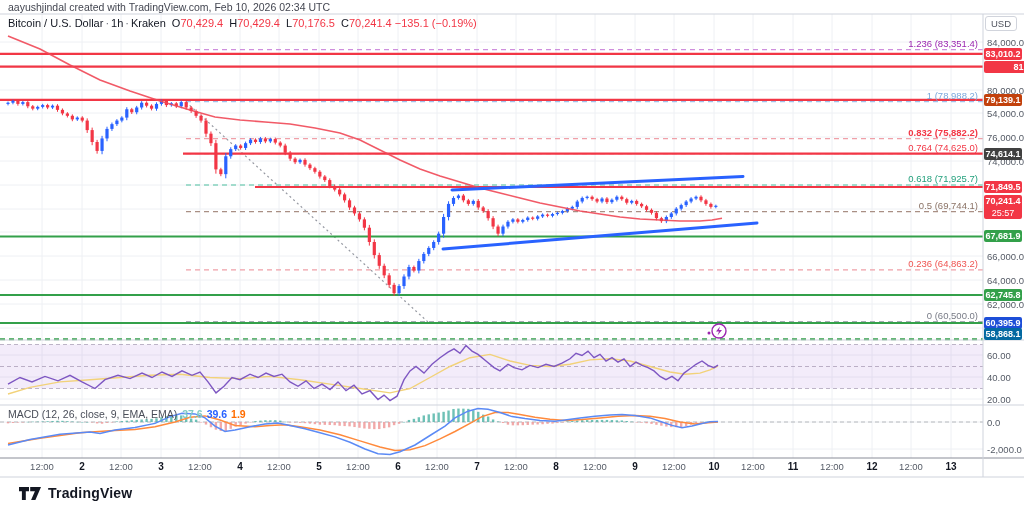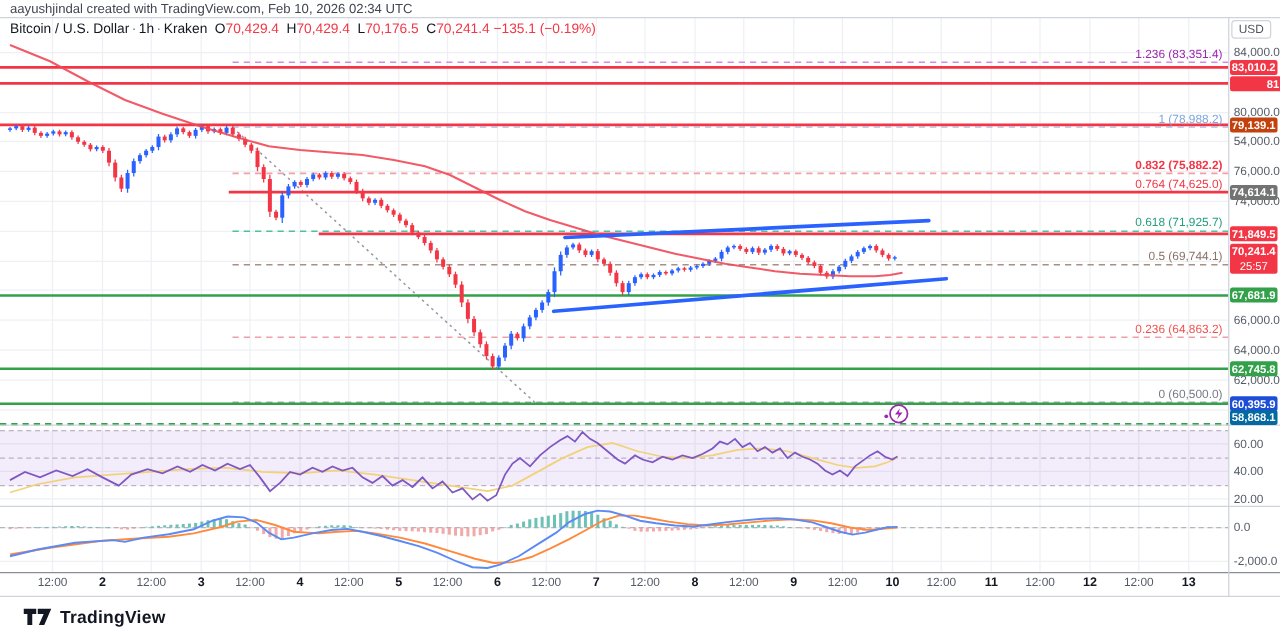--- a/index.html
+++ b/index.html
@@ -573,20 +573,23 @@
 
   <div class="abs" id="attribution">aayushjindal created with TradingView.com, Feb 10, 2026 02:34 UTC</div>
 
   <div class="abs" id="symbol-row">
     <span>Bitcoin / U.S. Dollar</span><span class="sep">·</span><span>1h</span><span class="sep">·</span><span>Kraken</span><span class="ohlc-letter">O</span><span class="val-red">70,429.4</span><span class="ohlc-letter">H</span><span class="val-red">70,429.4</span><span class="ohlc-letter">L</span><span class="val-red">70,176.5</span><span class="ohlc-letter">C</span><span class="val-red">70,241.4</span>
     <span class="val-red">−135.1 (−0.19%)</span>
   </div>
 
 
 
+  <div class="abs" id="macd-row">
+    <span>MACD (12, 26, close, 9, EMA, EMA)</span><span class="v-teal">37.6</span><span class="v-blue">39.6</span><span class="v-orange">1.9</span>
+  </div>
 
   <div class="abs" id="usd-chip">USD</div>
 
   <div id="labels-layer">
       <div class="axis-label" style="top: 37px;">84,000.0</div>
       <div class="axis-label" style="top: 85px;">80,000.0</div>
       <div class="axis-label" style="top: 108px;">54,000.0</div>
       <div class="axis-label" style="top: 132px;">76,000.0</div>
       <div class="axis-label" style="top: 156px;">74,000.0</div>
       <div class="axis-label" style="top: 251px;">66,000.0</div>
@@ -595,21 +598,21 @@
       <div class="axis-label" style="top: 350px;">60.00</div>
       <div class="axis-label" style="top: 372px;">40.00</div>
       <div class="axis-label" style="top: 394px;">20.00</div>
       <div class="axis-label" style="top: 417px;">0.0</div>
       <div class="axis-label" style="top: 444px;">-2,000.0</div>
     </div>
   <div id="tags-layer">
       <div class="price-tag" style="top: 48px; background: rgb(242, 54, 69);">83,010.2</div>
       <div class="price-tag" style="top: 61px; background: rgb(242, 54, 69); padding-left: 28px;">81,935.0</div>
       <div class="price-tag" style="top: 94px; background: #c2410c;">79,139.1</div>
-      <div class="price-tag" style="top: 148px; background: #737373;">74,614.1</div>
+      <div class="price-tag" style="top: 148px; background: #404040;">74,614.1</div>
       <div class="price-tag" style="top: 181px; background: rgb(242, 54, 69);">71,849.5</div>
       <div class="price-tag" style="top: 195px; background: rgb(242, 54, 69);">70,241.4<div class="sub">25:57</div></div>
       <div class="price-tag" style="top: 230px; background: rgb(51, 160, 74);">67,681.9</div>
       <div class="price-tag" style="top: 289px; background: rgb(51, 160, 74);">62,745.8</div>
       <div class="price-tag" style="top: 317px; background: #1d4ed8;">60,395.9</div>
       <div class="price-tag" style="top: 328px; background: #0369a1;">58,868.1</div>
     </div>
   <div id="fib-layer">
       <div class="fib-label" style="top: 37.7px; color: rgb(156, 39, 176);">1.236 (83,351.4)</div>
       <div class="fib-label" style="top: 89.7px; color: rgb(122, 167, 220);">1 (78,988.2)</div>

